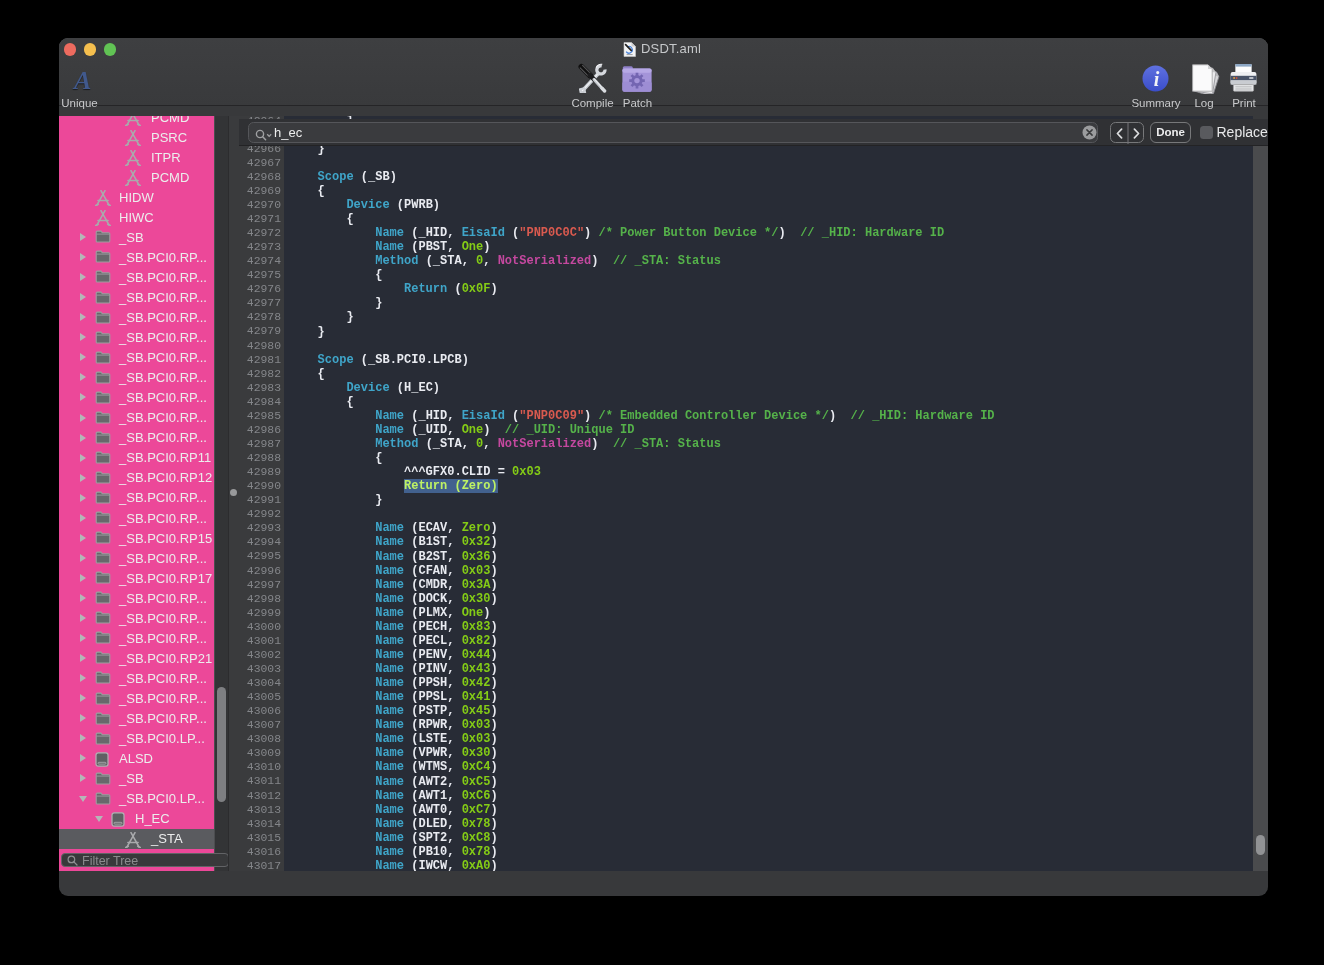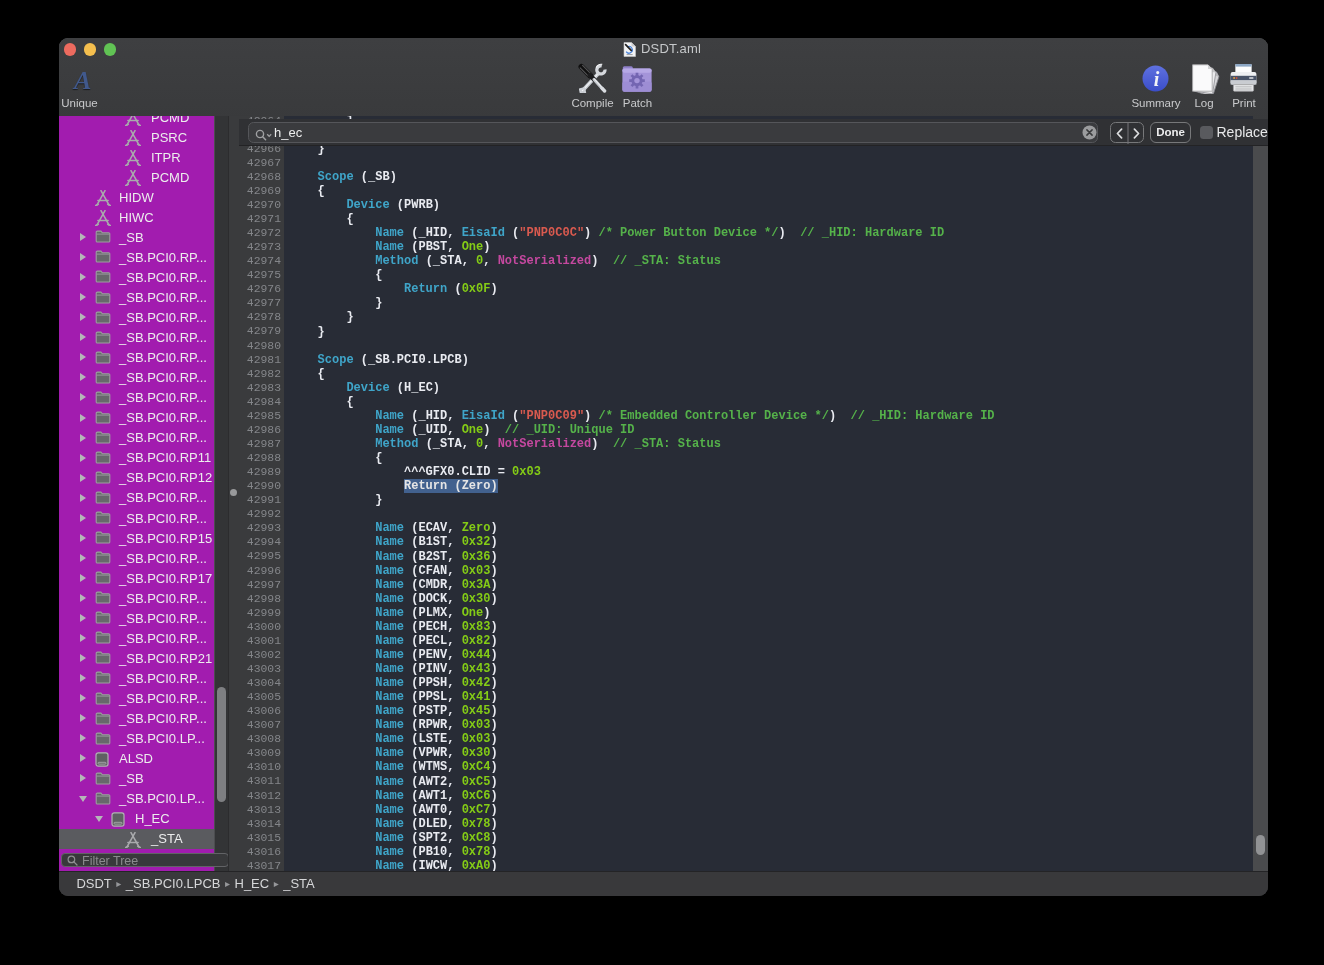--- a/index.html
+++ b/index.html
@@ -2,28 +2,28 @@
 <html><head><meta charset="utf-8">
 <style>
 * { margin:0; padding:0; box-sizing:border-box; }
 html,body { width:1324px; height:965px; background:#000; overflow:hidden;
   font-family:"Liberation Sans", sans-serif; }
 #win { position:absolute; left:59px; top:38px; width:1209px; height:858px;
   border-radius:9px; overflow:hidden; background:#38393b;
   box-shadow: inset 0 1px 0 rgba(255,255,255,0.14), 0 0 0 1px rgba(0,0,0,0.9); }
 i { font-style:normal; }
 
-#tbar { position:absolute; left:0; top:0; width:100%; height:83px;
+#tbar { position:absolute; left:0; top:0; width:100%; height:68px;
   background:linear-gradient(#3e3f41,#393a3c); border-bottom:1px solid #252527; }
 .light { position:absolute; top:5px; width:12.5px; height:12.5px; border-radius:50%; }
 #ticon { position:absolute; left:564px; top:3.5px; }
 #ttext { position:absolute; left:582px; top:2.5px; font-size:13px; color:#c6c8ca; letter-spacing:0.2px; }
 .tblabel { position:absolute; top:58.5px; font-size:11.5px; color:#c9cacc; text-align:center; }
 
-#side { position:absolute; left:0; top:78px; width:169px; height:755px; background:#a21caf; overflow:hidden; }
+#side { position:absolute; left:0; top:78px; width:169px; height:755px; background:#ec4899; overflow:hidden; }
 .trow { position:absolute; left:0; width:169px; height:20px; }
 .selrow { background:#5a5b5f; width:155px; }
 .tr { position:absolute; top:5.8px; width:0; height:0;
   border-left:6.4px solid #b5b6b8; border-top:4.3px solid transparent; border-bottom:4.3px solid transparent; }
 .td { position:absolute; top:7.4px; width:0; height:0;
   border-top:6.4px solid #b5b6b8; border-left:4.3px solid transparent; border-right:4.3px solid transparent; }
 .tic { position:absolute; top:3px; }
 .tic svg { display:block; }
 .tlb { position:absolute; top:2.6px; font-size:13px; color:#eceded; white-space:nowrap; }
 #sstrip { position:absolute; left:154.5px; top:78px; width:14.5px; height:755px;
@@ -39,21 +39,21 @@
 #dimple { position:absolute; left:170.5px; top:451px; width:7px; height:7px; border-radius:50%; background:#98999b; }
 #gut { position:absolute; left:169px; width:53px; top:75.56px; text-align:right;
   font:11.4px/14.07px "Liberation Mono", monospace; color:#84868a; }
 
 #ed { position:absolute; left:224.5px; top:78px; width:969px; height:755px;
   background:#282c36; overflow:hidden; }
 #code { position:absolute; left:5.3px; top:-2.44px; font:bold 12px/14.07px "Liberation Mono", monospace;
   color:#e9ebf1; white-space:pre; }
 .k { color:#3fa5c9; } .n { color:#84cc16; } .s { color:#da5a4f; }
 .c { color:#55b24a; } .m { color:#c4489f; }
-.sel { background:#42618e; color:#e5e5e5; }
+.sel { background:#42618e; color:#bef264; }
 
 #fbar { position:absolute; left:179.5px; top:81px; width:1029px; height:27px;
   background:#303134; border-bottom:1px solid #232325; }
 #ffield { position:absolute; left:9.5px; top:2.5px; width:850px; height:21.5px;
   background:#3a3b3e; border:1px solid #55565a; border-radius:5.5px; }
 #ffield .mg { position:absolute; left:6px; top:4px; }
 #ffield .qq { position:absolute; left:25px; top:2px; font-size:13px; color:#eceded; }
 #fclear { position:absolute; left:843.5px; top:5.8px; }
 #fseg { position:absolute; left:871px; top:3px; width:34px; height:21px;
   border:1px solid #77787a; border-radius:5.5px; }
@@ -698,15 +698,12 @@
 </svg></div>
     <div id="fseg"><svg width="34" height="21" viewBox="0 0 34 21">
 <path d="M10.6 6.2 L6.4 10.5 L10.6 14.8" fill="none" stroke="#dcdddf" stroke-width="1.7" stroke-linecap="round" stroke-linejoin="round"></path>
 <path d="M23.4 6.2 L27.6 10.5 L23.4 14.8" fill="none" stroke="#dcdddf" stroke-width="1.7" stroke-linecap="round" stroke-linejoin="round"></path>
 <path d="M17 0 v21" stroke="#76777a" stroke-width="1"></path>
 </svg></div>
     <div id="fdone">Done</div>
     <div id="fcheck"></div>
     <div id="freplace">Replace</div>
   </div>
-  <div id="status">
-      <div class="bc">DSDT<span class="sep">▸</span>_SB.PCI0.LPCB<span class="sep">▸</span>H_EC<span class="sep">▸</span>_STA</div>
-    </div>
 </div>
 </body></html>

